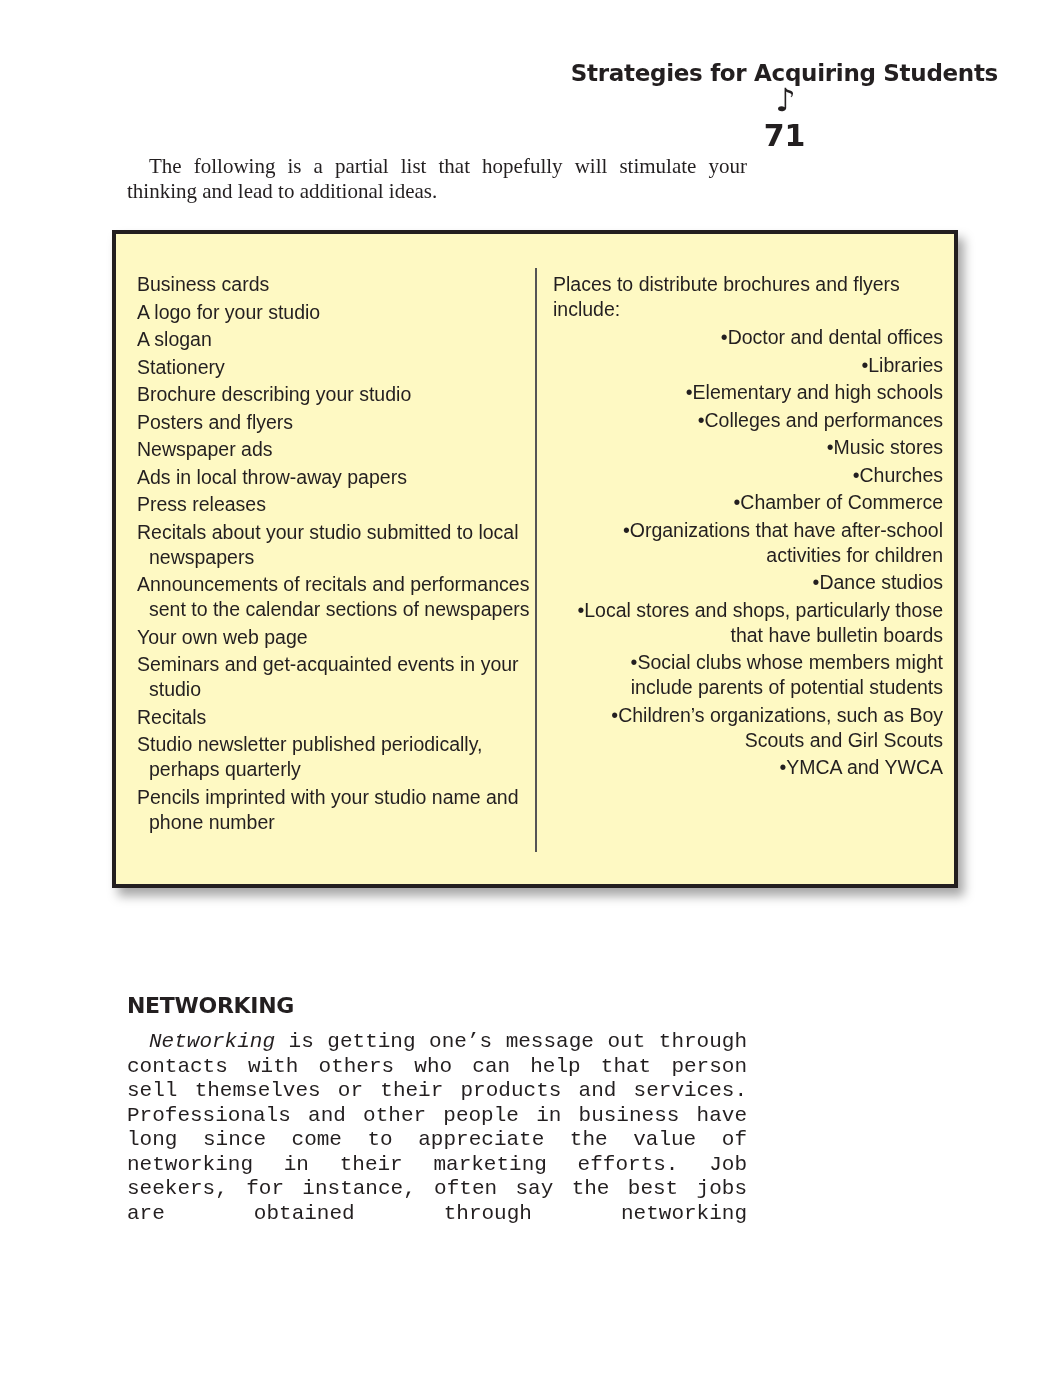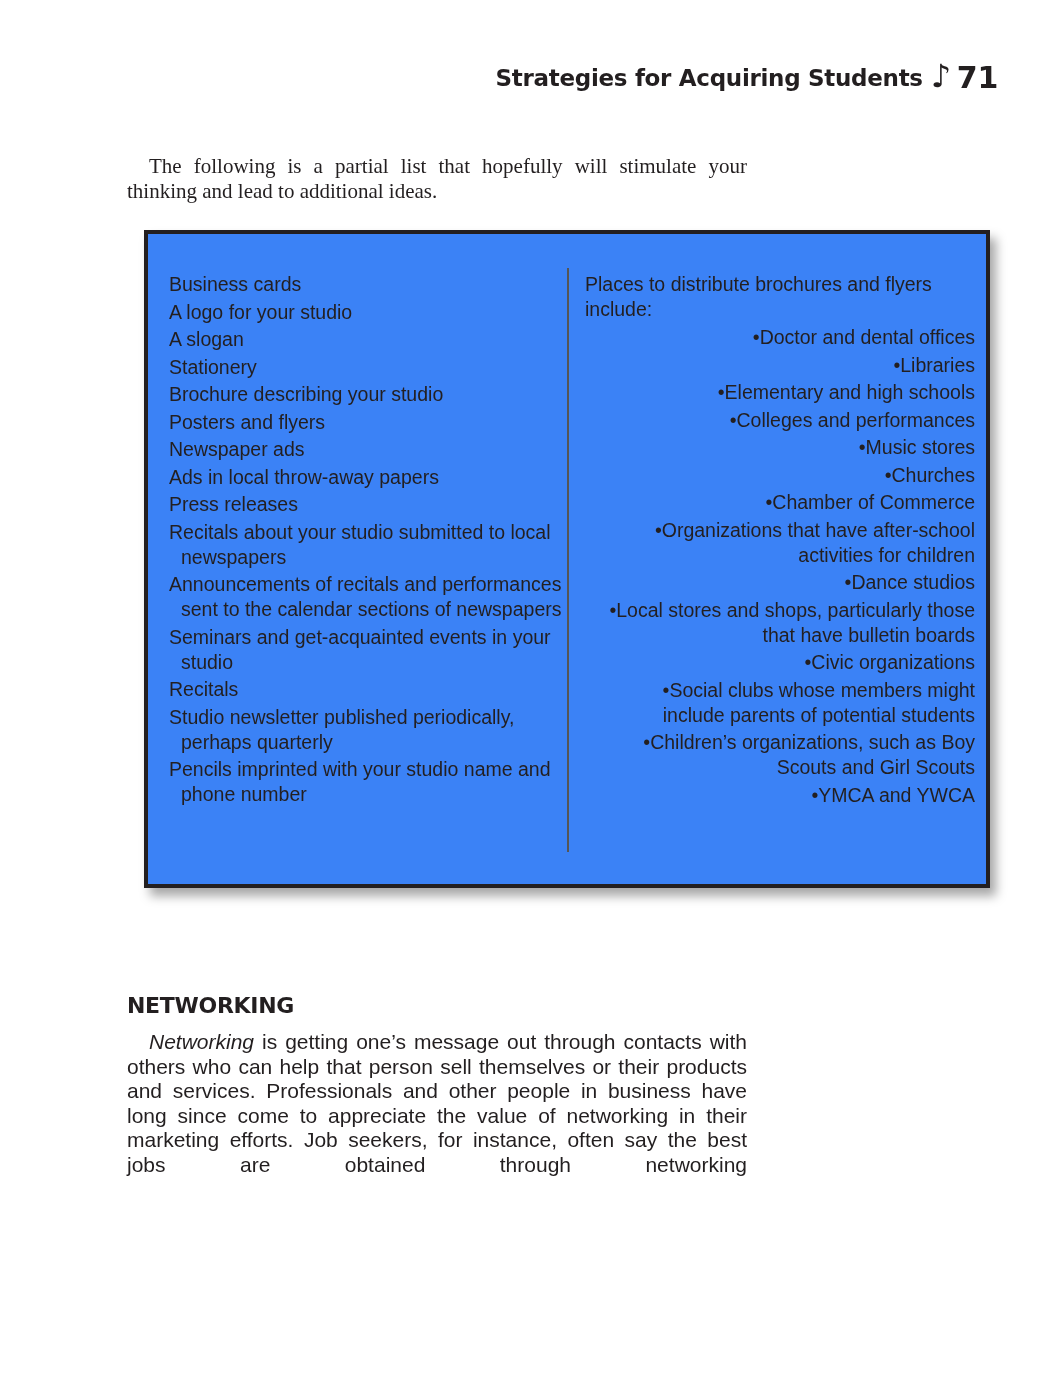--- a/index.html
+++ b/index.html
@@ -1,53 +1,53 @@
 <!DOCTYPE html>
 <html><head>
   <meta charset="utf-8">
   <style>
     html, body { margin: 0; padding: 0; background: #ffffff; }
     body { width: 1062px; height: 1374px; position: relative; color: #231f20; overflow: hidden; }
     .running-head {
       position: absolute; top: 60px; right: 64px;
       font-family: "DejaVu Sans", sans-serif; font-weight: bold;
-      font-size: 23px; letter-spacing: -0.3px; display: flex; align-items: center;
+      font-size: 23px; letter-spacing: -0.3px; display: flex; align-items: center; flex-direction: column;
     }
     .running-head .note { font-size: 32px; font-weight: normal; margin: 0 6px 0 8px; line-height: 1; position: relative; top: -2px; }
     .running-head .page-num { font-size: 30px; }
     .intro {
       position: absolute; left: 127px; top: 154px; width: 620px;
       font-family: "Liberation Serif", serif; font-size: 21px; line-height: 25px;
       text-align: justify; margin: 0;
     }
     .intro .indent { display: inline-block; width: 22px; }
     .box {
-      position: absolute; left: 144px; top: 230px; width: 838px; height: 650px;
-      border: 4px solid #231f20; background: #3b82f6;
+      position: absolute; left: 112px; top: 230px; width: 838px; height: 650px;
+      border: 4px solid #231f20; background: #fef9c3;
       box-shadow: 6px 8px 10px rgba(0,0,0,0.35);
     }
     .col {
       position: absolute; top: 38px;
       font-family: "Liberation Sans", sans-serif; font-size: 19.5px; line-height: 25px;
     }
     .col-left { left: 21px; width: 396px; }
     .col-right { left: 437px; width: 390px; }
     .divider { position: absolute; left: 419px; top: 34px; width: 2px; height: 584px; background: #555; }
     .col .item { margin: 0 0 2.5px 0; padding-left: 12px; text-indent: -12px; }
     .col-right .lead { margin-bottom: 3px; }
     .col-right .bullet { padding-left: 27px; text-indent: -13px; margin: 0 0 2.5px 0; text-align: right; }
     .col-right .bullet .dot { display: inline-block; width: 13px; text-indent: 0; }
     .section-head {
       position: absolute; left: 127px; top: 993px;
       font-family: "DejaVu Sans", sans-serif; font-weight: bold; font-size: 22px; margin: 0;
       letter-spacing: -0.3px;
     }
     .body-text {
       position: absolute; left: 127px; top: 1030px; width: 620px;
-      font-family: Liberation Sans, sans-serif; font-size: 21px; line-height: 24.5px;
+      font-family: Liberation Mono, monospace; font-size: 21px; line-height: 24.5px;
       text-align: justify; margin: 0; text-align-last: justify;
     }
     .body-text .indent { display: inline-block; width: 22px; }
     .body-text em { font-style: italic; }
   </style>
 </head>
 <body>
 
 <div class="running-head">
   <span>Strategies for Acquiring Students</span>
@@ -63,41 +63,41 @@
     <div class="item">A logo for your studio</div>
     <div class="item">A slogan</div>
     <div class="item">Stationery</div>
     <div class="item">Brochure describing your studio</div>
     <div class="item">Posters and flyers</div>
     <div class="item">Newspaper ads</div>
     <div class="item">Ads in local throw-away papers</div>
     <div class="item">Press releases</div>
     <div class="item">Recitals about your studio submitted to local newspapers</div>
     <div class="item">Announcements of recitals and performances sent to the calendar sections of newspapers</div>
+    <div class="item">Your own web page</div>
     <div class="item">Seminars and get-acquainted events in your studio</div>
     <div class="item">Recitals</div>
     <div class="item">Studio newsletter published periodically, perhaps quarterly</div>
     <div class="item">Pencils imprinted with your studio name and phone number</div>
   </div>
 
   <div class="divider"></div>
 
   <div class="col col-right">
     <div class="lead">Places to distribute brochures and flyers include:</div>
     <div class="bullet"><span class="dot">•</span><span>Doctor and dental offices</span></div>
     <div class="bullet"><span class="dot">•</span><span>Libraries</span></div>
     <div class="bullet"><span class="dot">•</span><span>Elementary and high schools</span></div>
     <div class="bullet"><span class="dot">•</span><span>Colleges and performances</span></div>
     <div class="bullet"><span class="dot">•</span><span>Music stores</span></div>
     <div class="bullet"><span class="dot">•</span><span>Churches</span></div>
     <div class="bullet"><span class="dot">•</span><span>Chamber of Commerce</span></div>
     <div class="bullet"><span class="dot">•</span><span>Organizations that have after-school activities for children</span></div>
     <div class="bullet"><span class="dot">•</span><span>Dance studios</span></div>
     <div class="bullet"><span class="dot">•</span><span>Local stores and shops, particularly those that have bulletin boards</span></div>
-    <div class="bullet"><span class="dot">•</span><span>Civic organizations</span></div>
     <div class="bullet"><span class="dot">•</span><span>Social clubs whose members might include parents of potential students</span></div>
     <div class="bullet"><span class="dot">•</span><span>Children’s organizations, such as Boy Scouts and Girl Scouts</span></div>
     <div class="bullet"><span class="dot">•</span><span>YMCA and YWCA</span></div>
   </div>
 </div>
 
 <h2 class="section-head">NETWORKING</h2>
 
 <p class="body-text"><span class="indent"></span><em>Networking</em><span> is getting one’s message out through contacts with others who can help that person sell themselves or their products and services. Professionals and other people in business have long since come to appreciate the value of networking in their marketing efforts. Job seekers, for instance, often say the best jobs are obtained through networking</span></p>
 

